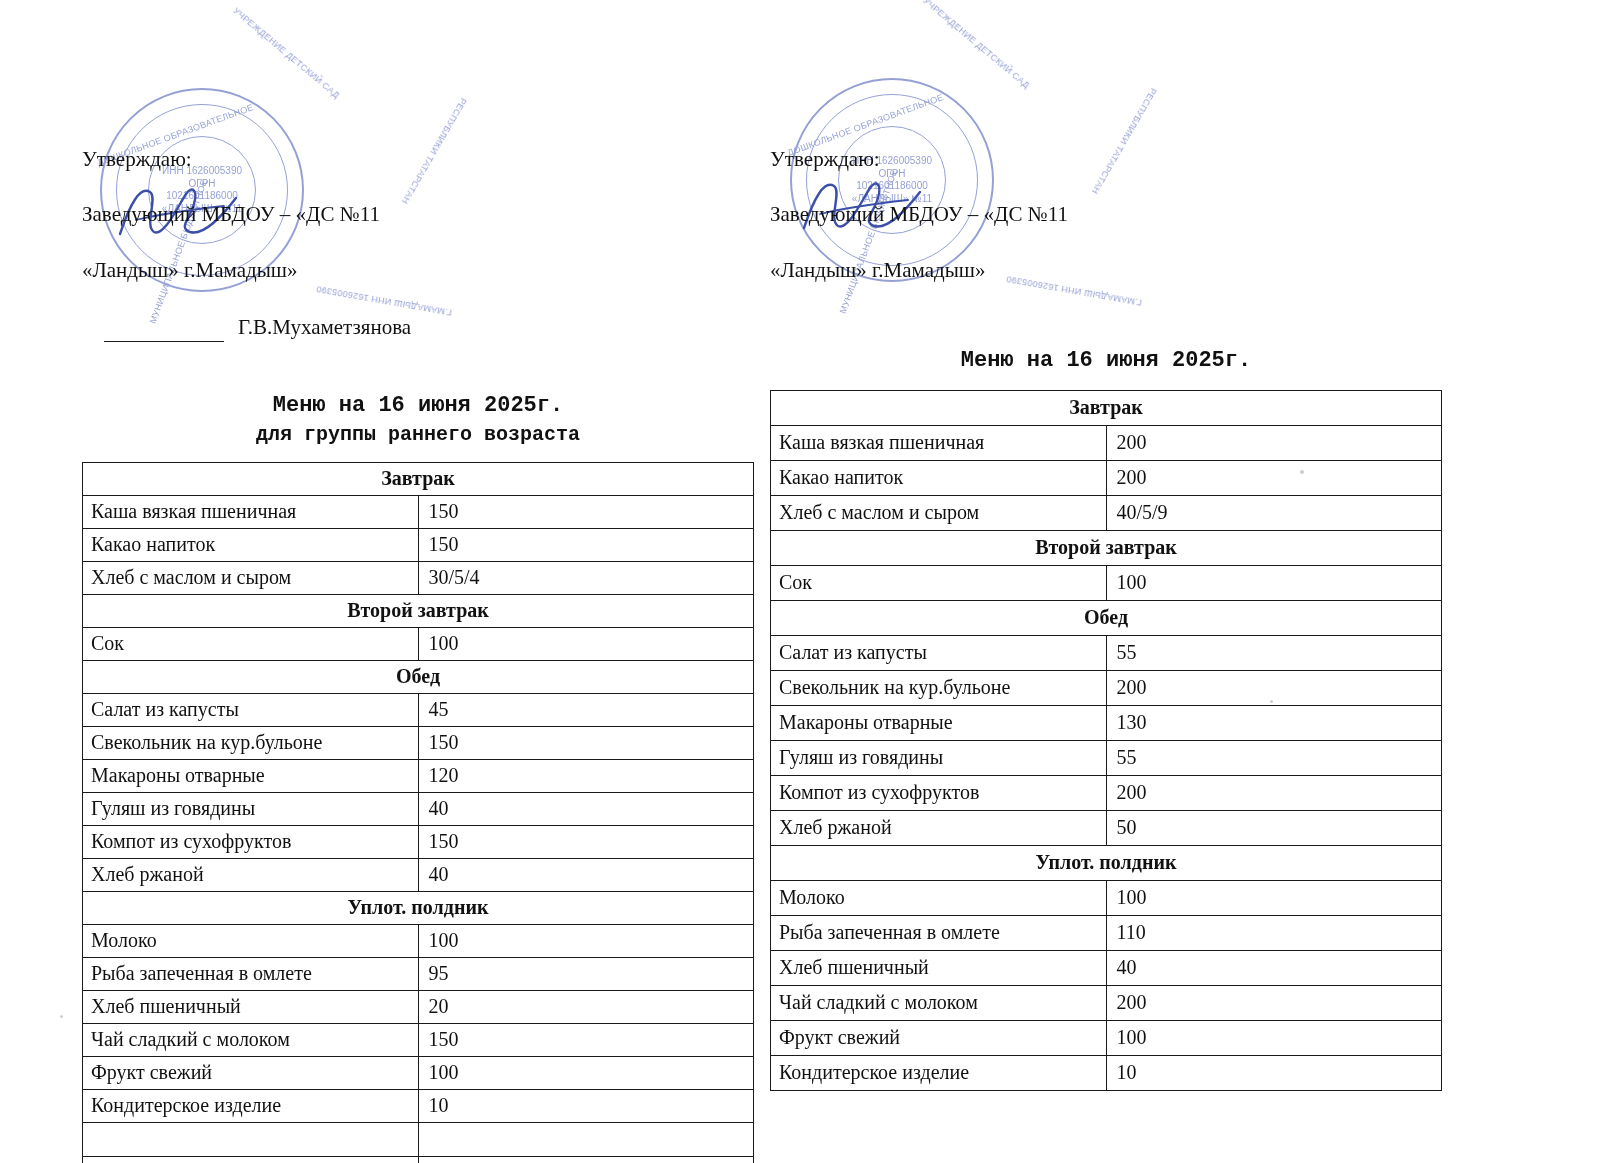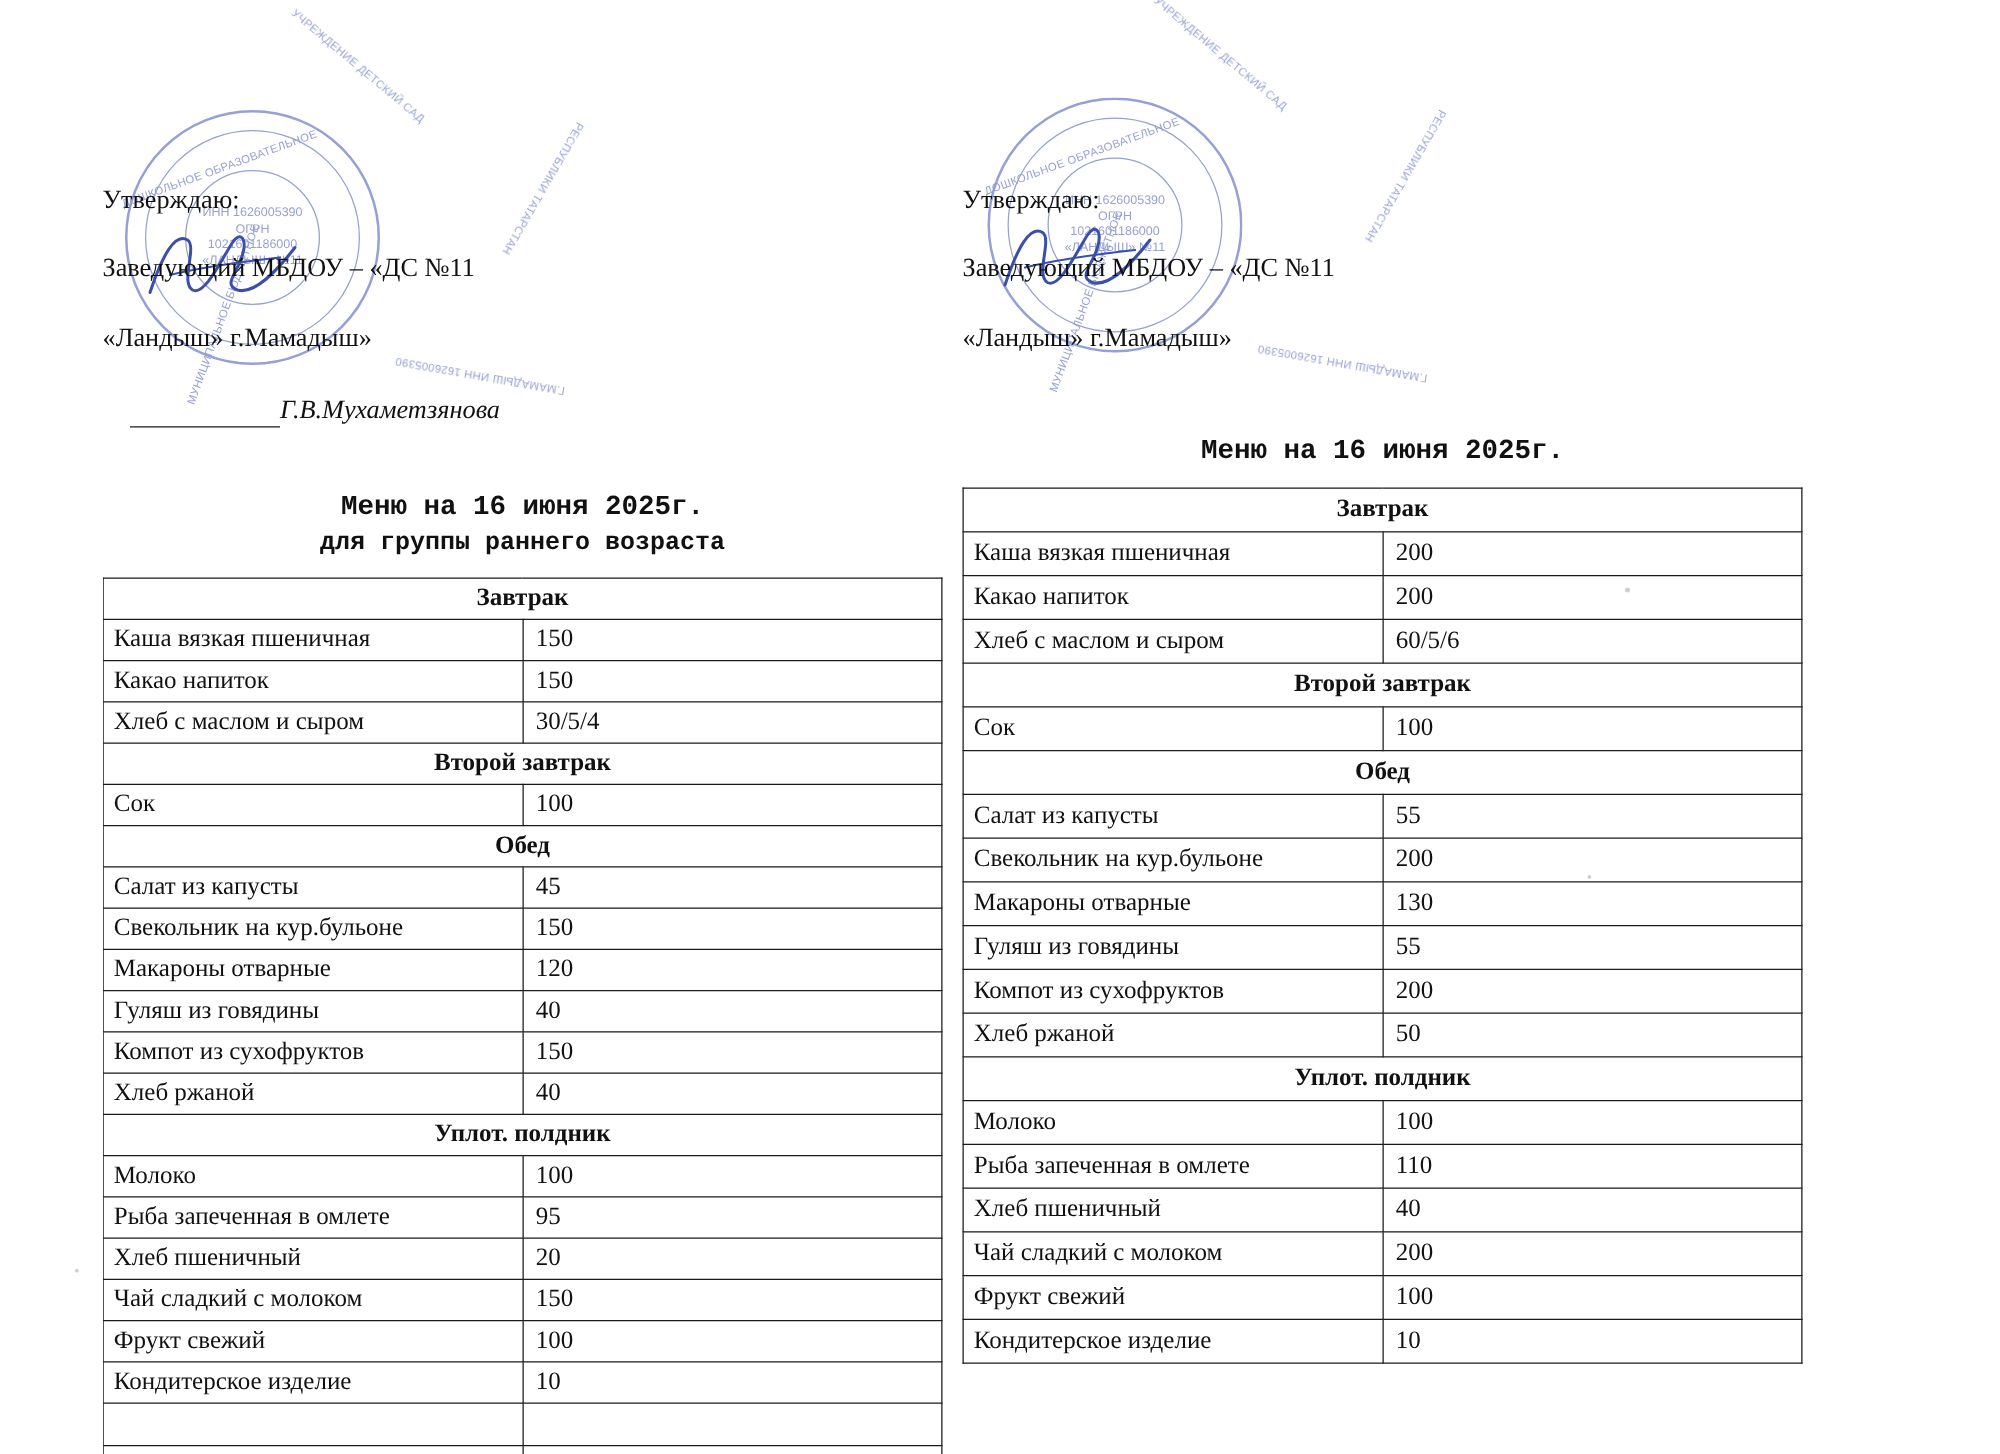--- a/index.html
+++ b/index.html
@@ -49,23 +49,22 @@
     margin-top: 2px;
   }
   .sign-underline {
     display: inline-block;
     width: 120px;
     border-bottom: 1.4px solid #1a1a1a;
     height: 20px;
     margin-left: 22px;
   }
   .sign-name {
-    margin-left: 0;
+    margin-left: 14px;
     font-size: 21px;
-    font-style: italic;
   }
 
   .menu-title {
     text-align: center;
     font-weight: bold;
     font-size: 22px;
     margin-top: 22px;
     line-height: 1.35;
     position: relative;
     z-index: 3;
@@ -353,21 +352,21 @@
           <tr>
             <td>Каша вязкая пшеничная</td>
             <td class="amount">200</td>
           </tr>
           <tr>
             <td>Какао напиток</td>
             <td class="amount">200</td>
           </tr>
           <tr>
             <td>Хлеб с маслом и сыром</td>
-            <td class="amount">60/5/6</td>
+            <td class="amount">40/5/9</td>
           </tr>
           <tr>
             <td class="section" colspan="2">Второй завтрак</td>
           </tr>
           <tr>
             <td>Сок</td>
             <td class="amount">100</td>
           </tr>
           <tr>
             <td class="section" colspan="2">Обед</td>

